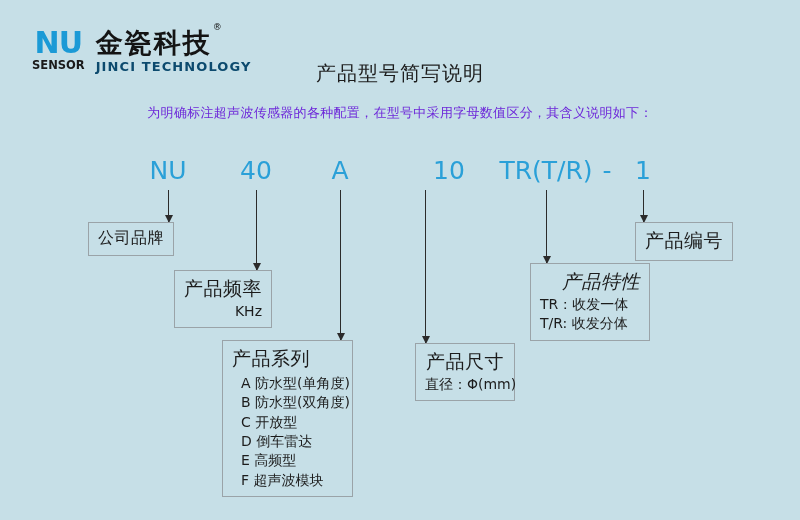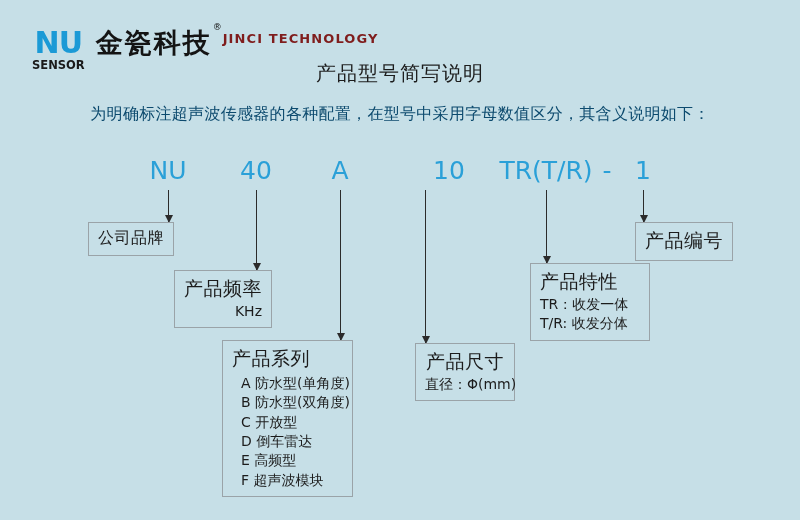--- a/index.html
+++ b/index.html
@@ -41,21 +41,21 @@
   .logo-sensor {
     font-family: "DejaVu Sans", "Liberation Sans", sans-serif;
     font-weight: 900;
     font-size: 11.5px;
     color: #1a1a1a;
     letter-spacing: 0px;
     margin-top: 2px;
   }
   .logo-right {
     display: flex;
-    flex-direction: row;
+    flex-direction: column;
     margin-left: 11px;
     line-height: 1;
   }
   .logo-cn {
     font-family: "DejaVu Sans", "Liberation Sans", sans-serif;
     font-weight: 700;
     font-size: 27px;
     color: #141414;
     letter-spacing: 2px;
     position: relative;
@@ -66,21 +66,21 @@
     vertical-align: super;
     font-weight: 400;
     position: relative;
     top: -12px;
     left: 1px;
   }
   .logo-en {
     font-family: "DejaVu Sans", "Liberation Sans", sans-serif;
     font-weight: 700;
     font-size: 13px;
-    color: #7f1d1d;
+    color: #0c4a6e;
     letter-spacing: 1.1px;
     margin-top: 3px;
   }
 
   
   #page-title {
     position: absolute;
     left: 0;
     top: 60px;
     width: 800px;
@@ -88,22 +88,22 @@
     font-size: 20px;
     color: #1c1c1c;
     letter-spacing: 1px;
   }
   #page-subtitle {
     position: absolute;
     left: 0;
     top: 104px;
     width: 800px;
     text-align: center;
-    font-size: 16px;
-    color: #0c4a6e;
+    font-size: 13px;
+    color: #6d28d9;
     letter-spacing: 0.3px;
   }
 
   
   .code-part {
     position: absolute;
     top: 156px;
     font-size: 25px;
     color: #2aa0d8;
     white-space: nowrap;
@@ -157,21 +157,21 @@
 
   #box-series    { left: 222px; top: 340px; width: 131px; }
   #box-series .box-title { text-align: left; margin-bottom: 2px; }
   #box-series .box-line  { text-align: left; padding-left: 9px; }
 
   #box-size      { left: 415px; top: 343px; width: 100px; }
   #box-size .box-title { text-align: center; }
   #box-size .box-line  { text-align: center; }
 
   #box-feature   { left: 530px; top: 263px; width: 120px; }
-  #box-feature .box-title { text-align: left; }
+  #box-feature .box-title { text-align: right; font-style: italic; }
   #box-feature .box-line  { text-align: left; }
 
   #box-number    { left: 635px; top: 222px; }
 </style>
 </head>
 <body>
 
 <div id="logo">
   <div class="logo-left">
     <span class="logo-nu">NU</span>

